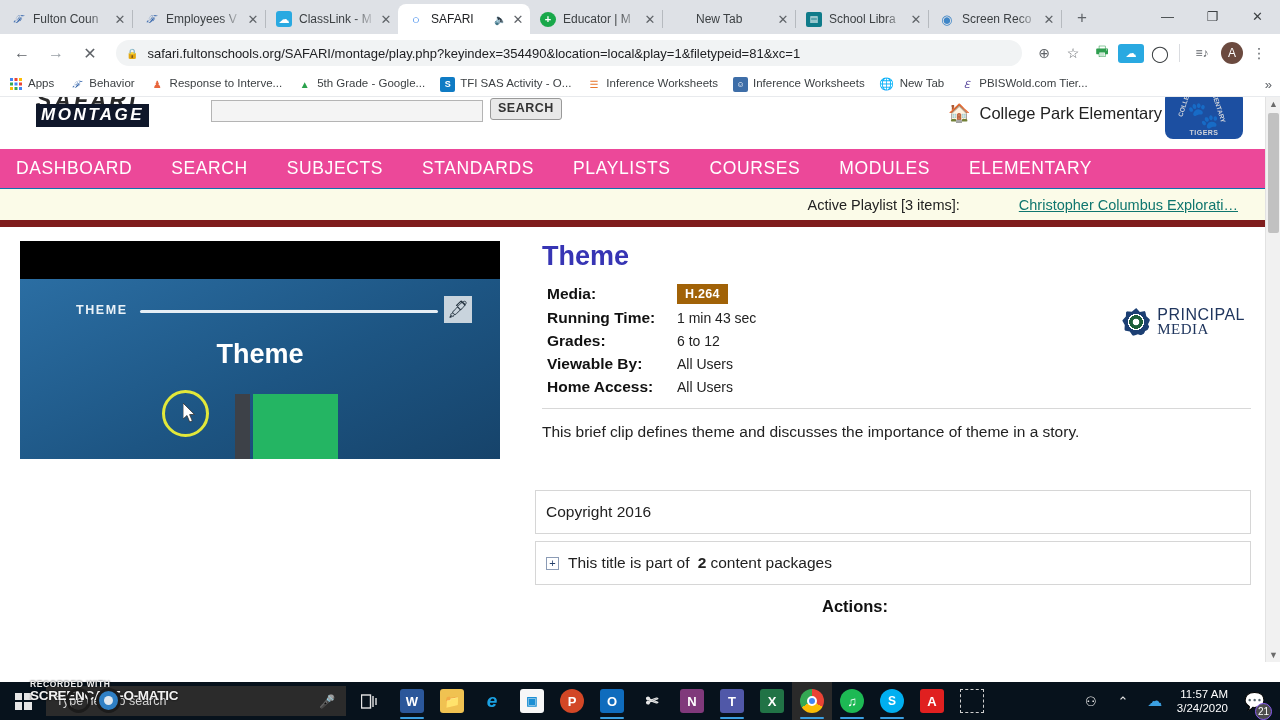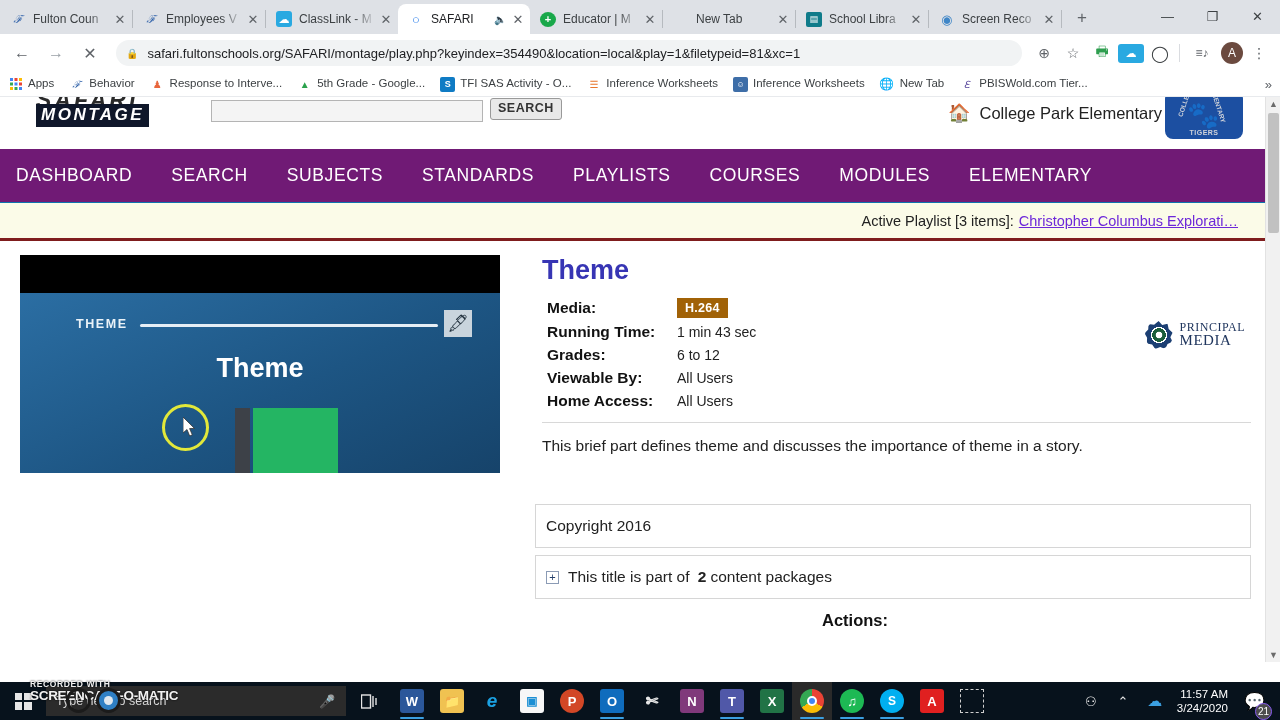--- a/index.html
+++ b/index.html
@@ -145,35 +145,35 @@
   .sm-crest .crestleft {
     position:absolute; left: 4px; top: 7px; color:#cfd3da; font-size:6.5px;
     transform: rotate(-72deg); font-weight:bold;
   }
   .sm-crest .crestright {
     position:absolute; right: 4px; top: 7px; color:#cfd3da; font-size:6.5px;
     transform: rotate(72deg); font-weight:bold;
   }
 
   .sm-nav {
-    height: 54px; background: #701a75;
+    height: 40px; background: #ec4899;
     display: flex; align-items: center; padding-left: 16px;
     border-bottom: 1px solid #0e74ae;
   }
   .sm-nav a {
     color: #fff; font-size: 17.5px; letter-spacing: .6px;
     margin-right: 39px; text-decoration: none; white-space: nowrap;
   }
 
   .playlist-bar {
-    height: 38px; background: #fbfbe8; border-bottom: 3px solid #7f1d1d;
+    height: 38px; background: #fbfbe8; border-bottom: 7px solid #7f1d1d;
     display: flex; align-items: center; justify-content: flex-end;
-    padding-right: 42px; font-size: 14.5px; color: #222;
-  }
-  .playlist-bar .pl-link { color: #6d28d9; text-decoration: underline; margin-left: 5px; }
+    padding-right: 42px; font-size: 14.5px; color: #222; gap: 40px;
+  }
+  .playlist-bar .pl-link { color: #0f766e; text-decoration: underline; margin-left: 19px; }
 
   .content-area { display: flex; padding: 14px 0 0 0; position: relative; }
 
   
   .player {
     position: absolute; left: 20px; top: 14px;
     width: 480px; height: 218px; background: #000; overflow: hidden;
   }
   .player .video-frame {
     position: absolute; top: 38px; left: 0; width: 480px; height: 180px;
@@ -234,21 +234,21 @@
   .principal-logo {
     position: absolute; right: 18px; top: 66px; display: flex; align-items: center;
   }
   .principal-logo .pl-mark {
     width: 28px; height: 28px; margin-right: 7px; position: relative;
     background: radial-gradient(circle at 50% 50%, #ffffff 0 17%, #1b5e3a 18% 34%, #ffffff 35% 40%, #1c3f73 41% 100%);
     border-radius: 50%;
     clip-path: polygon(50% 0%,63% 14%,82% 10%,86% 29%,100% 42%,92% 58%,100% 74%,82% 82%,74% 100%,56% 93%,38% 100%,27% 84%,8% 80%,9% 60%,0% 44%,13% 30%,14% 11%,34% 13%);
   }
   .principal-logo .pl-txt1 {
-    font-family: Liberation Serif, serif; font-size: 12px; color: #20365e;
+    font-family: Liberation Sans, sans-serif; font-size: 16px; color: #20365e;
     letter-spacing: .5px; line-height: .95;
   }
   .principal-logo .pl-txt2 {
     font-family: "Liberation Serif", serif; font-size: 15px; color: #20365e;
     letter-spacing: .5px; line-height: 1;
   }
 
   .hr-line {
     position: absolute; left: 542px; top: 181px; width: 709px; height: 1px;
     background: #d8d8d8;
@@ -630,21 +630,21 @@
           <div class="pl-mark"></div>
           <div>
             <div class="pl-txt1">PRINCIPAL</div>
             <div class="pl-txt2">MEDIA</div>
           </div>
         </div>
       </div>
 
       <div class="hr-line"></div>
 
-      <div class="description">This brief part defines theme and discusses the importance of theme in a story.</div>
+      <div class="description">This brief clip defines theme and discusses the importance of theme in a story.</div>
 
       <div class="box-panel" id="copyright-box">Copyright 2016</div>
 
       <div class="box-panel" id="packages-box">
         <span class="plus-toggle">+</span><span>This title is part of</span>
         <b style="margin:0 4px;">2</b><span>content packages</span>
       </div>
 
       <div class="actions-row">
         <span class="actions-label">Actions:</span>

